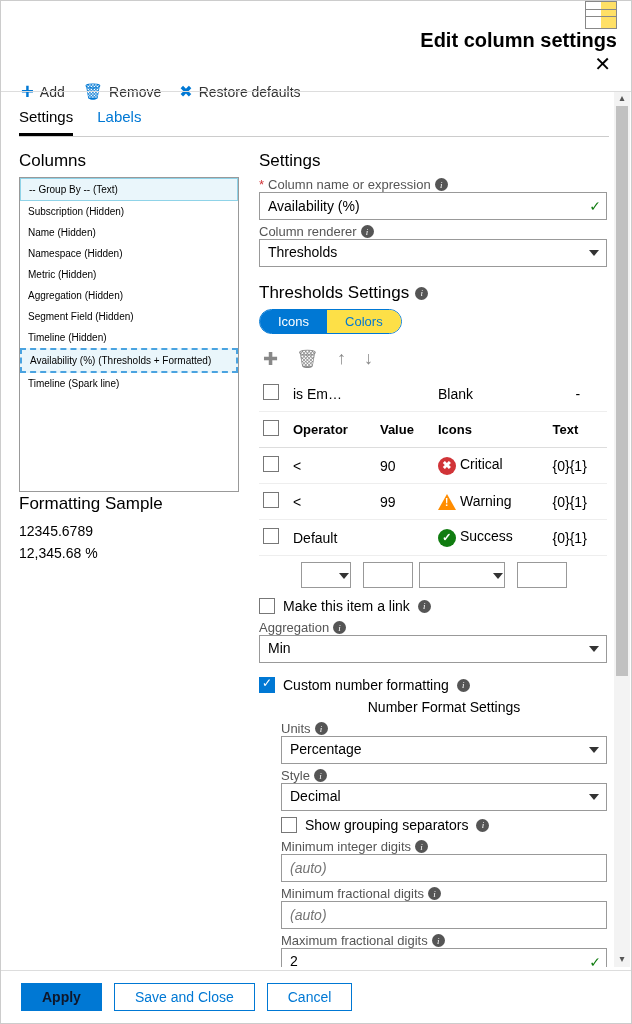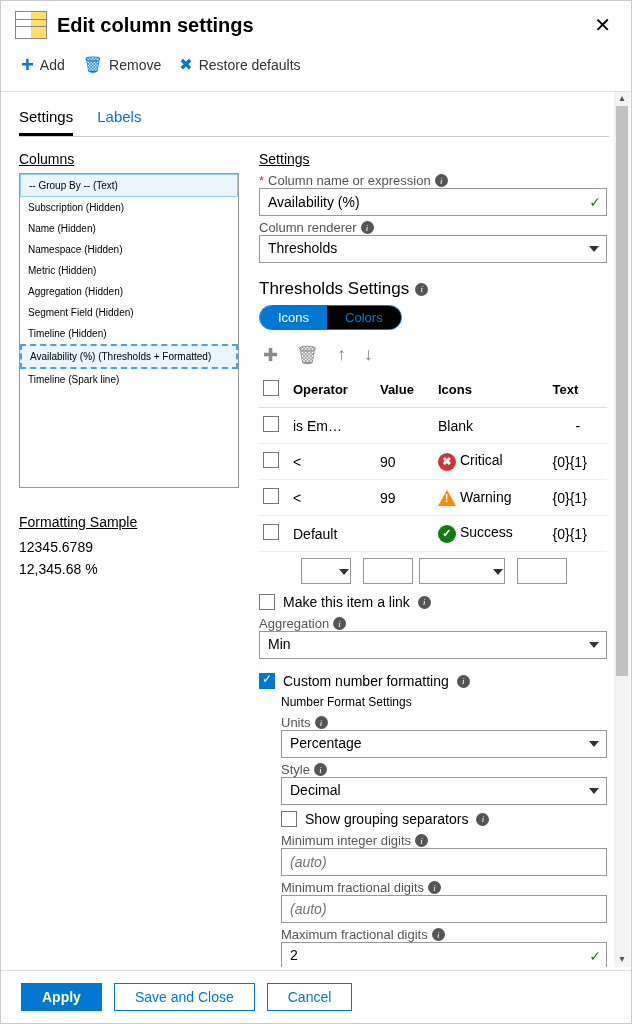--- a/index.html
+++ b/index.html
@@ -1,18 +1,18 @@
 <!DOCTYPE html>
 <html><head>
 <meta charset="utf-8">
 <style>
 * { box-sizing: border-box; margin: 0; padding: 0; font-family: "Segoe UI", Arial, sans-serif; }
 body { background: #fff; width: 632px; height: 1024px; border: 1px solid #ccc; position: relative; overflow: hidden; }
 
-.header { display: flex; align-items: center; padding: 10px 14px; }
+.header { display: flex; align-items: flex-end; padding: 0 14px; flex-direction: column; }
 .header .title { font-size: 20px; font-weight: 600; margin-left: 10px; flex: 1; }
 .close-x { font-size: 20px; cursor: pointer; padding: 0 6px; }
 
 .table-icon { width: 32px; height: 28px; display: inline-block; position: relative; border: 1px solid #888; background: linear-gradient(to right, #fff 50%, #ffe066 50%); }
 .table-icon::before { content:""; position:absolute; left:0; right:0; top:7px; border-top:1px solid #888; }
 .table-icon::after { content:""; position:absolute; left:0; right:0; top:14px; border-top:1px solid #888; }
 
 .toolbar { display: flex; gap: 18px; padding: 6px 20px 12px; align-items: center; }
 .toolbar-item { display: flex; align-items: center; gap: 6px; font-size: 14px; cursor: pointer; color: #333; }
 .plus-icon { color:#0078d4; font-size:22px; font-weight:700; line-height:14px; }
@@ -25,46 +25,46 @@
 
 .content { padding: 14px 18px 10px; display:flex; gap:20px; height:100%; }
 .tabs { display:flex; gap:24px; border-bottom:1px solid #ccc; margin-bottom:14px; width:100%; }
 .tab { font-size:15px; padding:4px 0 8px; cursor:pointer; }
 .tab.active { border-bottom:3px solid #000; font-weight:400; color:#000; }
 .tab.inactive { color:#0078d4; }
 
 .left-col { width: 220px; flex-shrink:0; }
 .right-col { flex:1; min-width:0; padding-right:6px; }
 
-.section-h { font-size:14px; margin-bottom:6px;text-decoration:underline; }
+.section-h { font-size:17px; margin-bottom:6px; }
 .col-list { border:1px solid #999; height:315px; }
 .col-item { padding:5px 8px; font-size:10px; cursor:pointer; }
 .col-item.hl { background:#eaf6fb; border:1px solid #8fd3e8; }
 .col-item.sel { background:#eaf6fb; border:2px dashed #4aa3e0; }
 
-.fmt-sample { margin-top:26px; }
+.fmt-sample { margin-top:2px; }
 .fmt-sample .section-h { margin-bottom:6px; }
 .fmt-line { font-size:14px; line-height:1.6; }
 
 .field-label { font-size:13px; color:#555; margin-top:4px; display:flex; align-items:center; gap:4px; }
 .req { color:#d13438; }
 .info-i { display:inline-flex; width:13px; height:13px; border-radius:50%; background:#555; color:#fff; font-size:9px; align-items:center; justify-content:center; font-style:italic; font-family:serif; }
 .text-input, .select-input { width:100%; border:1px solid #999; padding:4px 8px; font-size:14px; height:28px; background:#fff; }
 .text-input.valid { padding-right:22px; }
 .valid-wrap { position:relative; }
 .valid-check { position:absolute; right:6px; top:6px; color:#107c10; font-size:14px; }
 .select-input { appearance:none; -webkit-appearance:none; background:#fff; }
 .select-wrap { position:relative; }
 .select-wrap::after { content:""; position:absolute; right:8px; top:11px; border-left:5px solid transparent; border-right:5px solid transparent; border-top:6px solid #333; pointer-events:none; }
 
 .sub-h { font-size:17px; margin:16px 0 6px; display:flex; align-items:center; gap:6px; }
 .pill-toggle { display:inline-flex; border:1px solid #0078d4; border-radius:14px; overflow:hidden; margin-bottom:8px; }
 .pill { padding:4px 18px; font-size:13px; cursor:pointer; }
 .pill.on { background:#0078d4; color:#fff; }
-.pill.off { color:#0078d4; background:#000000; }
+.pill.off { color:#0078d4; background:#fde047; }
 
 .th-toolbar { display:flex; gap:18px; padding:6px 4px; color:#888; font-size:18px; }
 .th-toolbar span { cursor:pointer; }
 
 .th-table { width:100%; font-size:14px; border-collapse:collapse; }
 .th-table th { text-align:left; font-weight:600; padding:8px 4px; border-bottom:1px solid #ddd; font-size:13px; }
 .th-table td { padding:8px 4px; border-bottom:1px solid #eee; vertical-align:middle; }
 .chk { width:16px; height:16px; border:1px solid #777; display:inline-block; background:#fff; cursor:pointer; }
 .chk.on { background:#0078d4; border-color:#0078d4; position:relative; }
 .chk.on::after { content:"✓"; color:#fff; position:absolute; left:2px; top:-2px; font-size:12px; }
@@ -77,21 +77,21 @@
 .inline-row { display:flex; gap:6px; margin:6px 0 10px; padding-left:42px; }
 .mini-sel { border:1px solid #999; height:26px; background:#fff; }
 .mini-sel.s1{width:50px;} .mini-sel.s2{width:50px;} .mini-sel.s3{width:86px;} .mini-sel.s4{width:50px;}
 
 .chk-row { display:flex; align-items:center; gap:8px; font-size:14px; margin:6px 0; }
 .indent { margin-left:22px; }
 .placeholder-input { color:#888; font-style:italic; }
 
 .footer { position:absolute; bottom:0; left:0; right:0; border-top:1px solid #ddd; padding:12px 20px; display:flex; gap:12px; background:#fff; }
 .btn { padding:5px 20px; font-size:14px; cursor:pointer; border:1px solid #0078d4; background:#fff; color:#0078d4; }
-.btn.primary { background:#0078d4; color:#fef9c3; font-weight:600; }
+.btn.primary { background:#0078d4; color:#0f172a; font-weight:600; }
 </style>
 </head>
 <body>
 
 <div class="header">
   <span class="table-icon"></span>
   <div class="title">Edit column settings</div>
   <div class="close-x">✕</div>
 </div>
 
@@ -176,32 +176,32 @@
       <div class="th-toolbar">
         <span>✚</span>
         <span>🗑</span>
         <span>↑</span>
         <span>↓</span>
       </div>
 
       <table class="th-table">
         <tbody>
             <tr>
+          <td><span class="chk"></span></td>
+          <td>is Em…</td>
+          <td></td>
+          <td><span>Blank</span></td>
+          <td style="text-align:center">-</td>
+        </tr>
+        <tr>
           <th style="width:30px;"><span class="chk"></span></th>
           <th>Operator</th>
           <th>Value</th>
           <th>Icons</th>
           <th>Text</th>
-        </tr>
-        <tr>
-          <td><span class="chk"></span></td>
-          <td>is Em…</td>
-          <td></td>
-          <td><span>Blank</span></td>
-          <td style="text-align:center">-</td>
         </tr>
         <tr>
           <td><span class="chk"></span></td>
           <td>&lt;</td>
           <td>90</td>
           <td><span class="icon-circle ic-crit">✖</span><span>Critical</span></td>
           <td>{0}{1}</td>
         </tr>
         <tr>
           <td><span class="chk"></span></td>
@@ -244,21 +244,21 @@
           <div class="select-input">Min</div>
         </div>
 
       <div class="chk-row" style="margin-top:14px;">
           <span class="chk on"></span>
           <span>Custom number formatting</span>
           <span class="info-i">i</span>
         </div>
 
       <div class="indent">
-        <div style="font-size:12px; margin:4px 0 6px;">Number Format Settings</div>
+        <div style="font-size:14px; margin:4px 0 6px;text-align:center;">Number Format Settings</div>
         <div class="field-label">
             <span>Units</span>
             <span class="info-i">i</span>
           </div>
         <div class="select-wrap">
             <div class="select-input">Percentage</div>
           </div>
         <div class="field-label">
             <span>Style</span>
             <span class="info-i">i</span>

